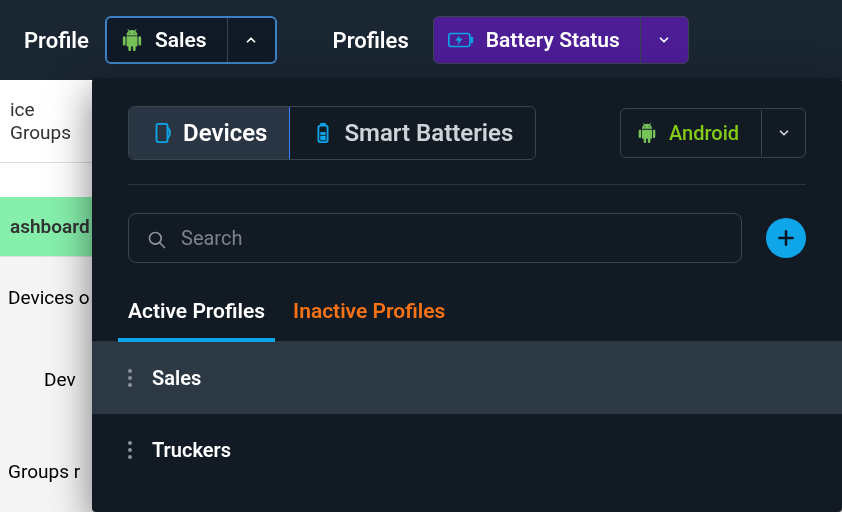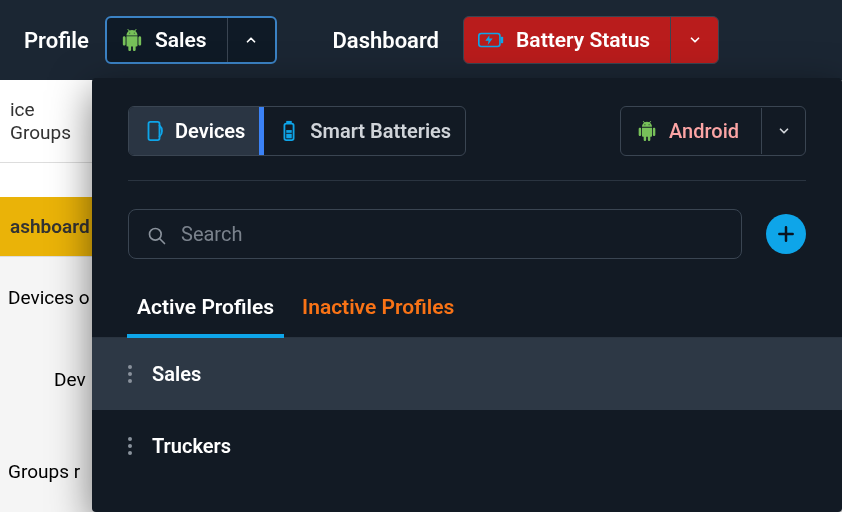--- a/index.html
+++ b/index.html
@@ -5,59 +5,59 @@
   * { box-sizing: border-box; margin: 0; padding: 0; font-family: -apple-system, BlinkMacSystemFont, "Segoe UI", Roboto, sans-serif; }
   body { width: 842px; height: 512px; background: #f5f5f5; overflow: hidden; position: relative; }
   
   .topbar { background: #1b2633; height: 80px; display: flex; align-items: center; padding: 0 8px; gap: 16px; }
   .topbar-label { color: #fff; font-size: 22px; font-weight: 600; margin-left: 16px; }
   
   .profile-dropdown { display: flex; align-items: center; border: 2px solid #3b82c4; border-radius: 6px; background: #0f1a26; height: 48px; }
   .profile-dropdown-main { display: flex; align-items: center; gap: 12px; padding: 0 20px 0 14px; height: 100%; }
   .profile-dropdown-caret { display: flex; align-items: center; justify-content: center; width: 48px; height: 100%; border-left: 1px solid #3a4552; }
   
-  .dashboard-dropdown { display: flex; align-items: center; border: 1px solid #3a4552; border-radius: 6px; background: #b91c1c; height: 48px; margin-left: 8px; }
+  .dashboard-dropdown { display: flex; align-items: center; border: 1px solid #3a4552; border-radius: 6px; background: #4c1d95; height: 48px; margin-left: 8px; }
   .dashboard-dropdown-main { display: flex; align-items: center; gap: 12px; padding: 0 20px 0 14px; height: 100%; }
   .dashboard-dropdown-caret { display: flex; align-items: center; justify-content: center; width: 48px; height: 100%; border-left: 1px solid #3a4552; }
   
   .android-icon { width: 22px; height: 22px; }
   .battery-icon { width: 26px; height: 20px; }
   .caret-up { width: 14px; height: 14px; }
   
   .dropdown-text { color: #fff; font-size: 21px; font-weight: 600; }
   
   .bg-sidebar { position: absolute; left: 0; top: 80px; width: 92px; background: #fff; }
   .bg-tab { padding: 18px 10px; border-bottom: 1px solid #ddd; color: #333; font-size: 19px; }
-  .bg-tab.sel { background: #eab308; font-weight: 600; }
+  .bg-tab.sel { background: #86efac; font-weight: 600; }
   .bg-text { position: absolute; color: #000000; font-size: 19px; white-space: nowrap; }
   
   .panel { position: absolute; left: 92px; top: 78px; width: 750px; height: 434px; background: #121a24; border-radius: 4px; box-shadow: 0 12px 40px rgba(0,0,0,0.5); overflow: hidden; }
   
   .panel-top { display: flex; align-items: center; justify-content: space-between; padding: 28px 36px 24px 36px; }
   .seg-group { display: flex; border: 1px solid #3a4552; border-radius: 6px; overflow: hidden; }
-  .seg { display: flex; align-items: center; gap: 10px; padding: 12px 14px; color: #d0d4d9; font-size: 20px; font-weight: 600; cursor: pointer; }
-  .seg + .seg { border-left: 5px solid #3b82f6; }
+  .seg { display: flex; align-items: center; gap: 10px; padding: 12px 22px; color: #d0d4d9; font-size: 24px; font-weight: 600; cursor: pointer; }
+  .seg + .seg { border-left: 1px solid #3b82f6; }
   .seg.active { background: #2a3543; color: #fff; }
   
   .os-dropdown { display: flex; align-items: center; border: 1px solid #3a4552; border-radius: 6px; }
   .os-main { display: flex; align-items: center; gap: 12px; padding: 12px 22px 12px 16px; }
   .os-caret { display: flex; align-items: center; justify-content: center; width: 44px; height: 46px; border-left: 1px solid #3a4552; }
-  .os-text { color: #fca5a5; font-size: 20px; font-weight: 500; }
+  .os-text { color: #84cc16; font-size: 20px; font-weight: 500; }
   
   .divider { height: 1px; background: #2a3440; margin: 0 36px; }
   
   .search-row { display: flex; align-items: center; gap: 24px; padding: 28px 36px 20px 36px; }
   .search-box { flex: 1; display: flex; align-items: flex-end; gap: 14px; border: 1px solid #3a4552; border-radius: 8px; padding: 12px 18px; }
   .search-input { flex: 1; background: transparent; border: none; outline: none; color: #8a929c; font-size: 20px; }
   .search-input::placeholder { color: #7a828c; }
   .add-btn { width: 40px; height: 40px; border-radius: 50%; background: #0ea5e9; display: flex; align-items: center; justify-content: center; cursor: pointer; }
   
   .tabs-row { display: flex; gap: 28px; padding: 8px 36px 0 36px; border-bottom: 1px solid #2a3440; margin: 0 36px; margin-left:0; margin-right:0; padding-left:36px; padding-right:36px; }
   .tab { color: #f97316; font-size: 21px; font-weight: 600; padding: 8px 0 18px 0; cursor: pointer; position: relative; }
-  .tab.active { color: #fff; margin-left: 9px; }
+  .tab.active { color: #fff; }
   .tab.active::after { content: ""; position: absolute; left: -10px; right: -10px; bottom: -1px; height: 4px; background: #0ea5e9; }
   
   .list { }
   .list-item { display: flex; align-items: center; gap: 20px; padding: 24px 36px; color: #fff; font-size: 20px; font-weight: 600; cursor: pointer; }
   .list-item.selected { background: #2d3845; }
   .drag-handle { color: #8a929c; display: flex; flex-direction: column; gap: 3px; }
   .dot { width: 4px; height: 4px; border-radius: 50%; background: #8a929c; }
 </style>
 </head>
 <body>
@@ -72,21 +72,21 @@
       </svg>
       <span class="dropdown-text">Sales</span>
     </div>
     <div class="profile-dropdown-caret">
       <svg class="caret-up" viewBox="0 0 24 24">
         <path fill="none" stroke="#fff" stroke-width="3" stroke-linecap="round" stroke-linejoin="round" d="M6 15l6-6 6 6"></path>
       </svg>
     </div>
   </div>
 
-  <span class="topbar-label" style="margin-left:40px">Dashboard</span>
+  <span class="topbar-label" style="margin-left:40px">Profiles</span>
 
   <div class="dashboard-dropdown">
     <div class="dashboard-dropdown-main">
       <svg class="battery-icon" viewBox="0 0 32 22">
         <rect x="1" y="3" width="26" height="16" rx="3" fill="none" stroke="#0ea5e9" stroke-width="2"></rect>
         <rect x="28" y="7" width="3" height="8" rx="1" fill="#0ea5e9"></rect>
         <path d="M14 5 L9 12 L13 12 L12 17 L18 9 L14 9 Z" fill="#0ea5e9"></path>
       </svg>
       <span class="dropdown-text">Battery Status</span>
     </div>
@@ -96,21 +96,21 @@
       </svg>
     </div>
   </div>
 </div>
 
 <div class="bg-sidebar">
   <div class="bg-tab">ice Groups</div>
   <div class="bg-tab sel" style="margin-top:34px">ashboard</div>
 </div>
 <span class="bg-text" style="left:8px; top:286px">Devices o</span>
-<span class="bg-text" style="left:54px; top:368px">Dev</span>
+<span class="bg-text" style="left:44px; top:368px">Dev</span>
 <span class="bg-text" style="left:8px; top:460px">Groups r</span>
 
 <div class="panel">
   <div class="panel-top">
     <div class="seg-group">
       <div class="seg active">
         <svg width="22" height="22" viewBox="0 0 24 24">
           <rect x="6" y="2" width="12" height="20" rx="2" fill="none" stroke="#0ea5e9" stroke-width="2"></rect>
           <path d="M18 6 A 8 8 0 0 1 18 18" fill="none" stroke="#0ea5e9" stroke-width="2" stroke-linecap="round"></path>
         </svg>

